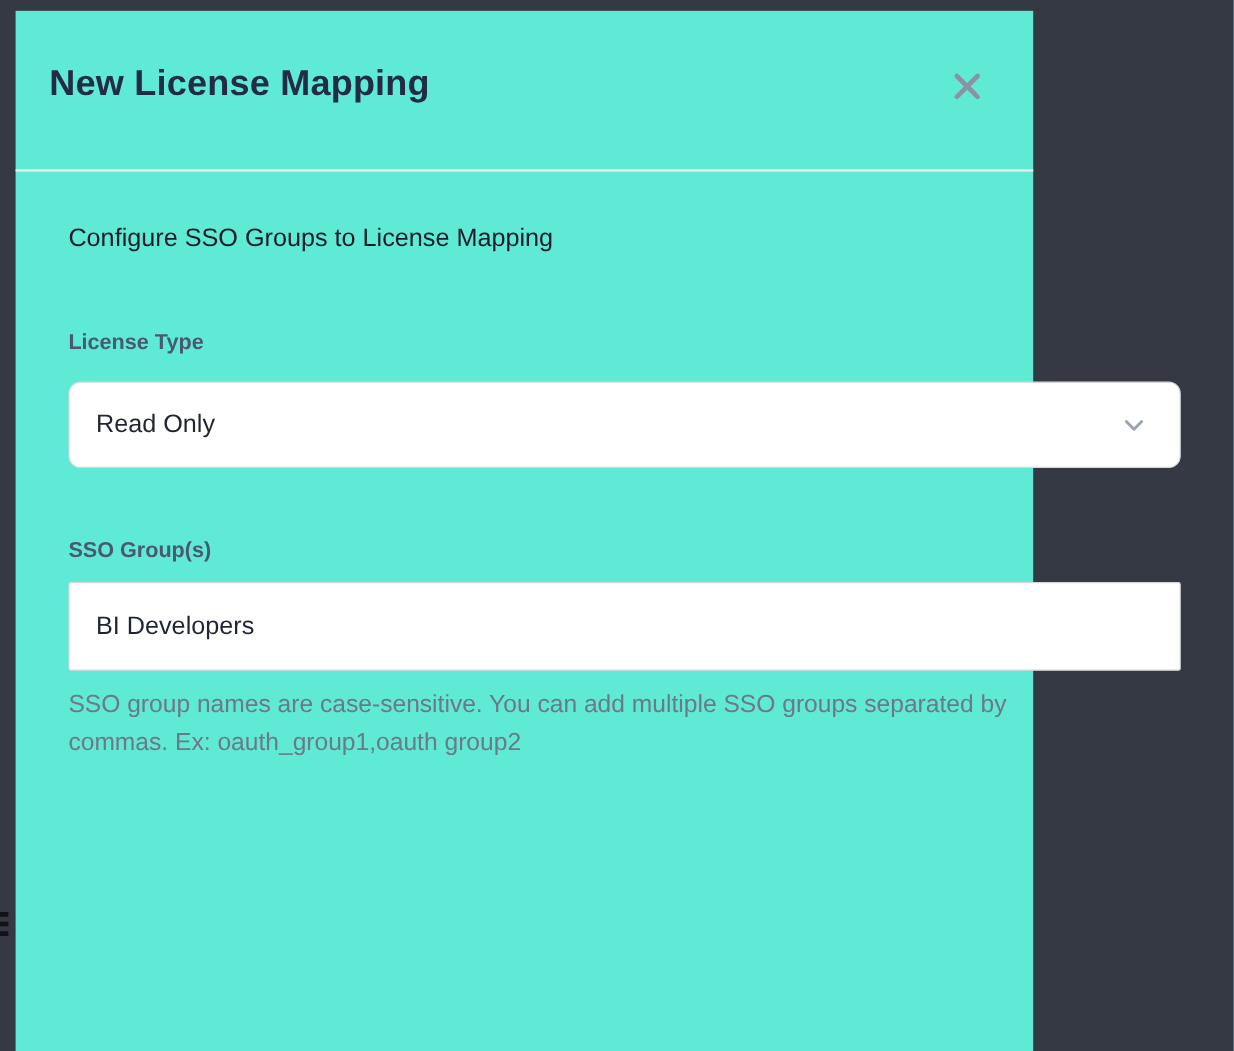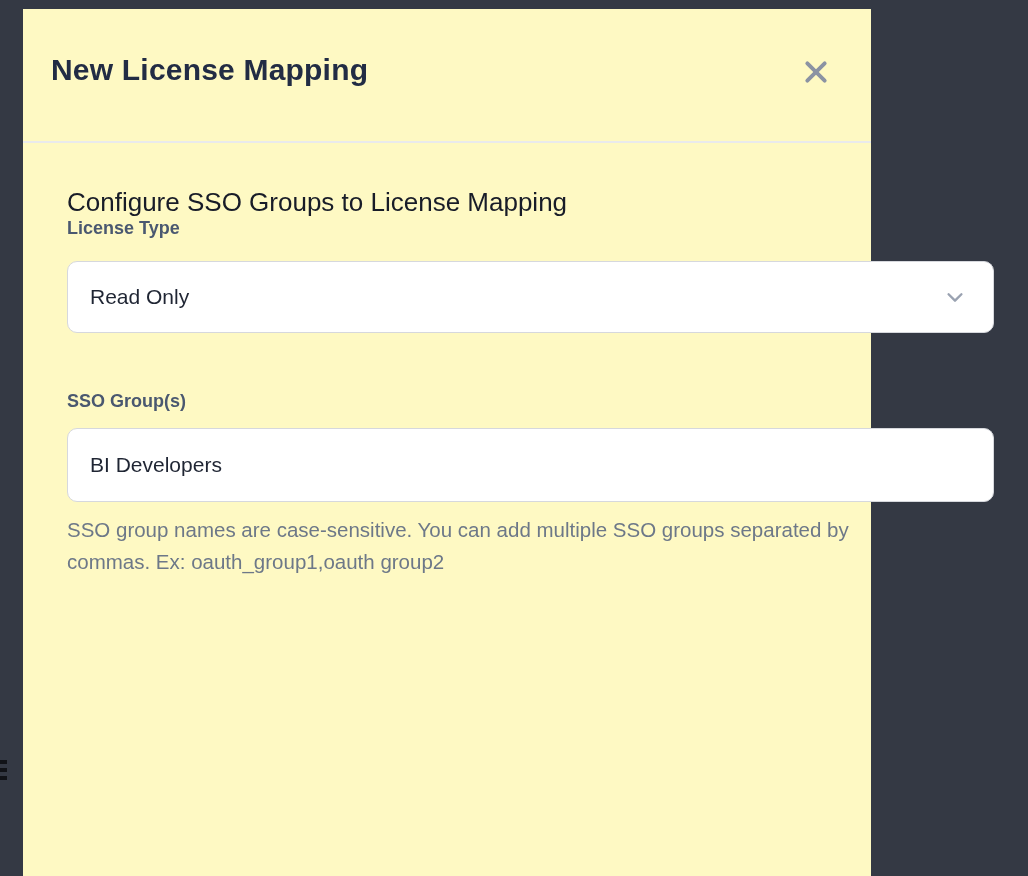--- a/index.html
+++ b/index.html
@@ -26,25 +26,25 @@
   }
   .edge-mark span {
     display: block;
     height: 4px;
     margin: 4px 0 0 0;
     background: #111318;
   }
 
   .modal {
     position: absolute;
-    left: 23px;
+    left: 13px;
     top: 9px;
     width: 848px;
     height: 867px;
-    background: #fef9c3;
+    background: #5eead4;
     z-index: 2;
   }
 
   .modal-header {
     position: relative;
     height: 134px;
     border-bottom: 2px solid #e9eaec;
   }
 
   .modal-title {
@@ -75,22 +75,23 @@
     width: 26px;
     height: 26px;
     stroke: #8b93a3;
   }
 
   .modal-body {
     padding: 44px 50px 0 44px;
   }
 
   .description {
-    font-size: 26px;
+    font-size: 21px;
     color: #181c28;
+    margin-bottom: 64px;
   }
 
   .field-label {
     font-size: 18px;
     font-weight: 700;
     color: #4a5870;
     margin-bottom: 16px;
   }
 
   .select-box {
@@ -128,21 +129,21 @@
   }
 
   .field-gap {
     height: 58px;
   }
 
   .text-input {
     width: 927px;
     height: 74px;
     border: 1px solid #d6d8dd;
-    border-radius: 10px;
+    border-radius: 2px;
     background: #ffffff;
     padding: 0 22px;
     font-size: 21px;
     color: #1f2533;
     font-family: "Liberation Sans", sans-serif;
     outline: none;
   }
 
   .help-text {
     margin-top: 12px;

